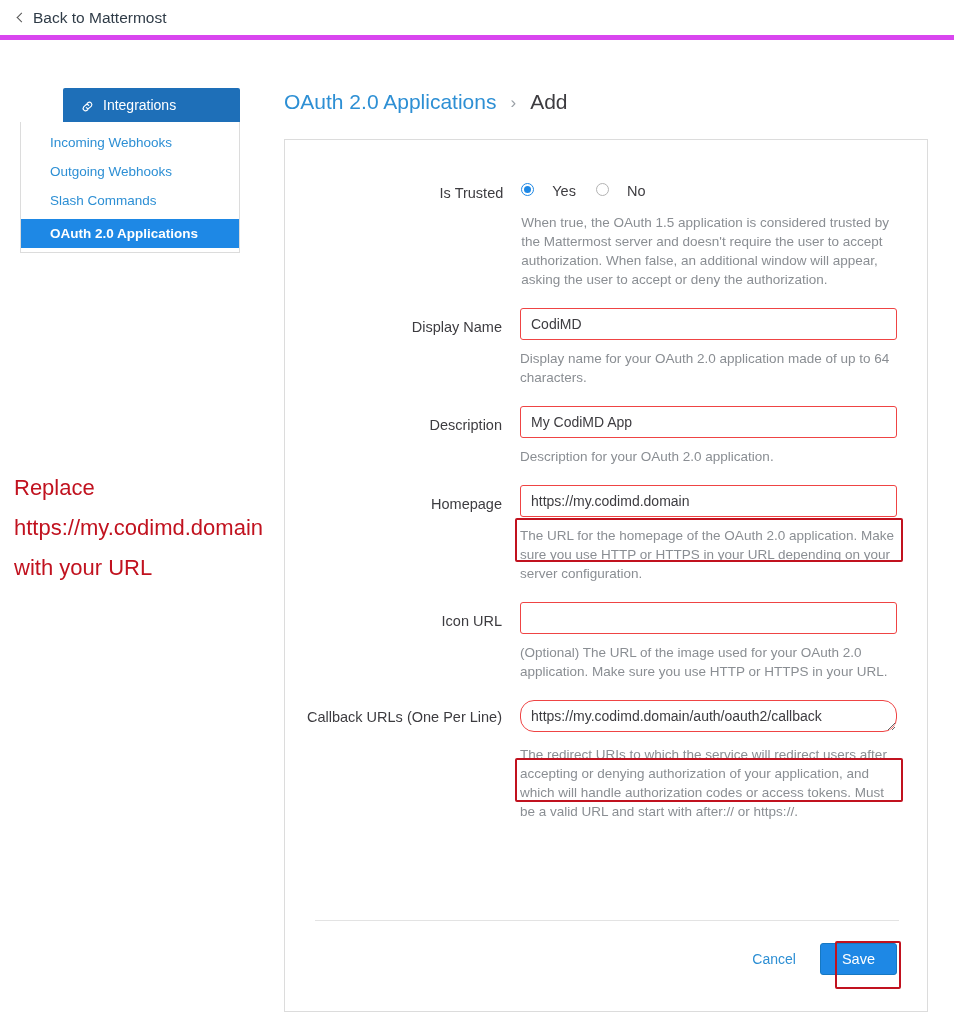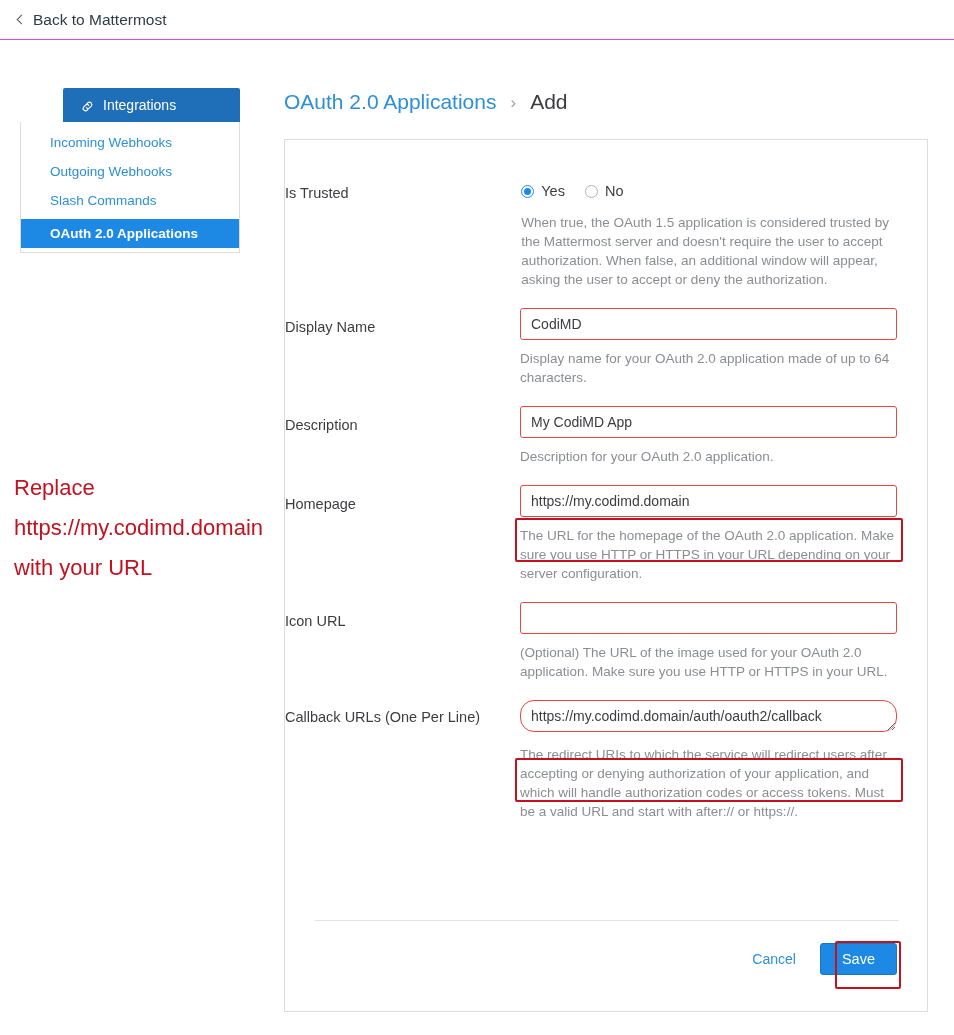--- a/index.html
+++ b/index.html
@@ -16,21 +16,21 @@
     width: 954px; height: 1035px;
     background: #ffffff;
   }
 
   
   .topbar {
     position: absolute;
     top: 0; left: 0;
     width: 954px; height: 40px;
     background: #ffffff;
-    border-bottom: 1px solid #d946ef;
+    border-bottom: 5px solid #d946ef;
     display: flex;
     align-items: center;
   }
   .back-link {
     display: flex;
     align-items: center;
     gap: 8px;
     margin-left: 18px;
     color: #2f3b47;
     font-size: 15.5px;
@@ -125,21 +125,21 @@
   }
   .form {
     padding: 34px 30px 0 0;
   }
   .row {
     display: flex;
     margin-bottom: 0;
   }
   .label {
     width: 237px;
-    text-align: left;
+    text-align: right;
     padding-right: 18px;
     font-size: 14.5px;
     color: #3d3c40;
     line-height: 20px;
     padding-top: 9px;
   }
   .field { width: 377px; }
   .help {
     font-size: 13.5px;
     color: #8a8e93;
@@ -169,22 +169,22 @@
 
   
   .radio-group {
     display: flex;
     align-items: center;
     gap: 20px;
     padding-top: 9px;
   }
   .radio-opt {
     display: flex;
-    align-items: center;
-    gap: 7px;
+    align-items: flex-start;
+    gap: 18px;
     font-size: 14.5px;
     cursor: pointer;
   }
   .radio {
     width: 13px; height: 13px;
     border-radius: 50%;
     border: 1px solid #b3b3b3;
     background: #fff;
     display: inline-block;
     position: relative;

